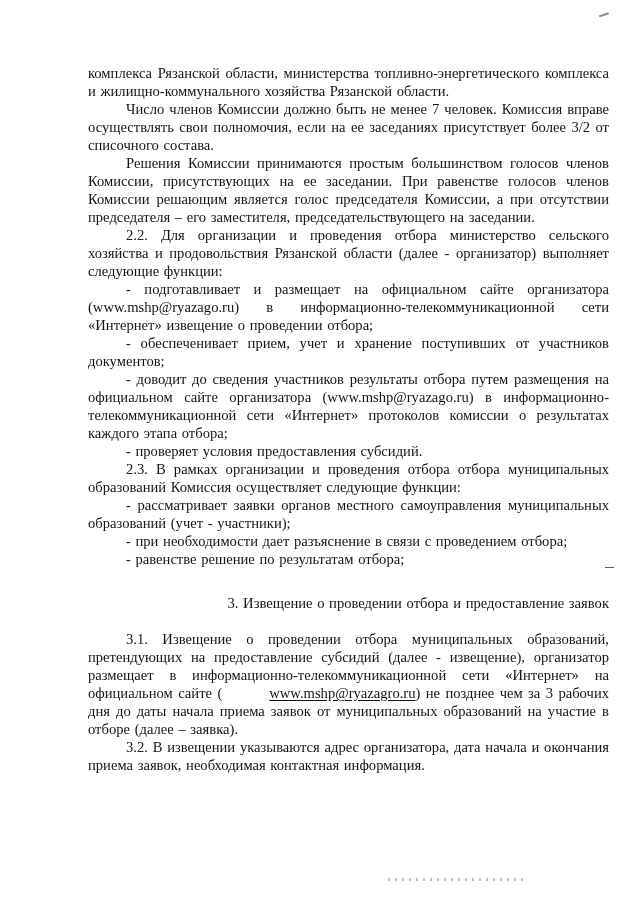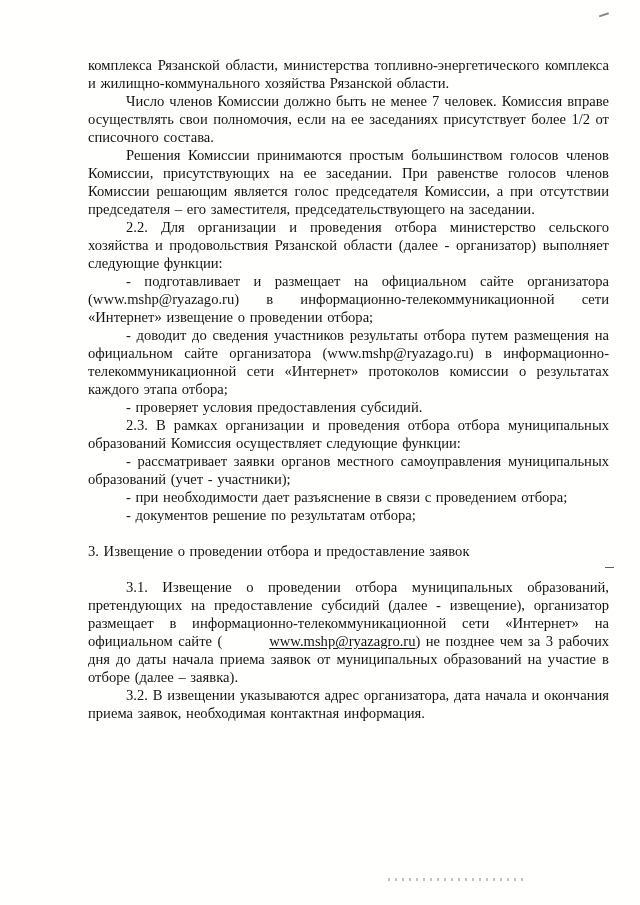--- a/index.html
+++ b/index.html
@@ -12,37 +12,37 @@
     width: 640px;
     height: 905px;
     background: #fffffe;
     overflow: hidden;
     font-family: "Liberation Serif", serif;
     color: #141414;
   }
   .content {
     position: absolute;
     left: 88px;
-    top: 56px;
+    top: 64px;
     width: 521px;
   }
   p.para {
     margin: 0;
     padding: 0;
     font-size: 14.6px;
     line-height: 18px;
     text-align: justify;
     word-spacing: 1px;
   }
   p.para.indent { text-indent: 38px; }
   p.para.flush  { text-indent: 0; }
   p.para.center {
-    text-align: left;
+    text-align: right;
     text-indent: 0;
-    margin-top: 18px;
+    margin-top: 26px;
     margin-bottom: 18px;
     font-family: Liberation Serif, serif;
   }
   p.para u { text-underline-offset: 2px; margin-left: 47px; }
 
   
   .artifact { position: absolute; pointer-events: none; }
   .artifact-corner {
     top: 8px; right: 32px;
     width: 10px; height: 6px;
@@ -66,27 +66,28 @@
 </head>
 <body>
 
 <div class="page">
   <div class="artifact artifact-corner"></div>
   <div class="artifact artifact-dash"></div>
   <div class="artifact artifact-dots"></div>
 
   <div class="content">
       <p class="para flush">комплекса Рязанской области, министерства топливно-энергетического комплекса и жилищно-коммунального хозяйства Рязанской области.</p>
-      <p class="para indent">Число членов Комиссии должно быть не менее 7 человек. Комиссия вправе осуществлять свои полномочия, если на ее заседаниях присутствует более 1/2 от списочного состава.</p>
+      <p class="para indent">Число членов Комиссии должно быть не менее 7 человек. Комиссия вправе осуществлять свои полномочия, если на ее заседаниях присутствует более 3/2 от списочного состава.</p>
       <p class="para indent">Решения Комиссии принимаются простым большинством голосов членов Комиссии, присутствующих на ее заседании. При равенстве голосов членов Комиссии решающим является голос председателя Комиссии, а при отсутствии председателя – его заместителя, председательствующего на заседании.</p>
       <p class="para indent">2.2. Для организации и проведения отбора министерство сельского хозяйства и продовольствия Рязанской области (далее - организатор) выполняет следующие функции:</p>
       <p class="para indent">- подготавливает и размещает на официальном сайте организатора (www.mshp@ryazago.ru) в информационно-телекоммуникационной сети «Интернет» извещение о проведении отбора;</p>
+      <p class="para indent">- обеспеченивает прием, учет и хранение поступивших от участников документов;</p>
       <p class="para indent">- доводит до сведения участников результаты отбора путем размещения на официальном сайте организатора (www.mshp@ryazago.ru) в информационно-телекоммуникационной сети «Интернет» протоколов комиссии о результатах каждого этапа отбора;</p>
       <p class="para indent">- проверяет условия предоставления субсидий.</p>
       <p class="para indent">2.3. В рамках организации и проведения отбора отбора муниципальных образований Комиссия осуществляет следующие функции:</p>
       <p class="para indent">- рассматривает заявки органов местного самоуправления муниципальных образований (учет - участники);</p>
       <p class="para indent">- при необходимости дает разъяснение в связи с проведением отбора;</p>
-      <p class="para indent">- документов решение по результатам отбора;</p>
+      <p class="para indent">- равенстве решение по результатам отбора;</p>
       <p class="para center">3. Извещение о проведении отбора и предоставление заявок</p>
       <p class="para indent"><span>3.1. Извещение о проведении отбора муниципальных образований, претендующих на предоставление субсидий (далее - извещение), организатор размещает в информационно-телекоммуникационной сети «Интернет» на официальном сайте (</span><u>www.mshp@ryazagro.ru</u><span>) не позднее чем за 3 рабочих дня до даты начала приема заявок от муниципальных образований на участие в отборе (далее – заявка).</span></p>
       <p class="para indent">3.2. В извещении указываются адрес организатора, дата начала и окончания приема заявок, необходимая контактная информация.</p>
     </div>
 </div>
 
 </body></html>

